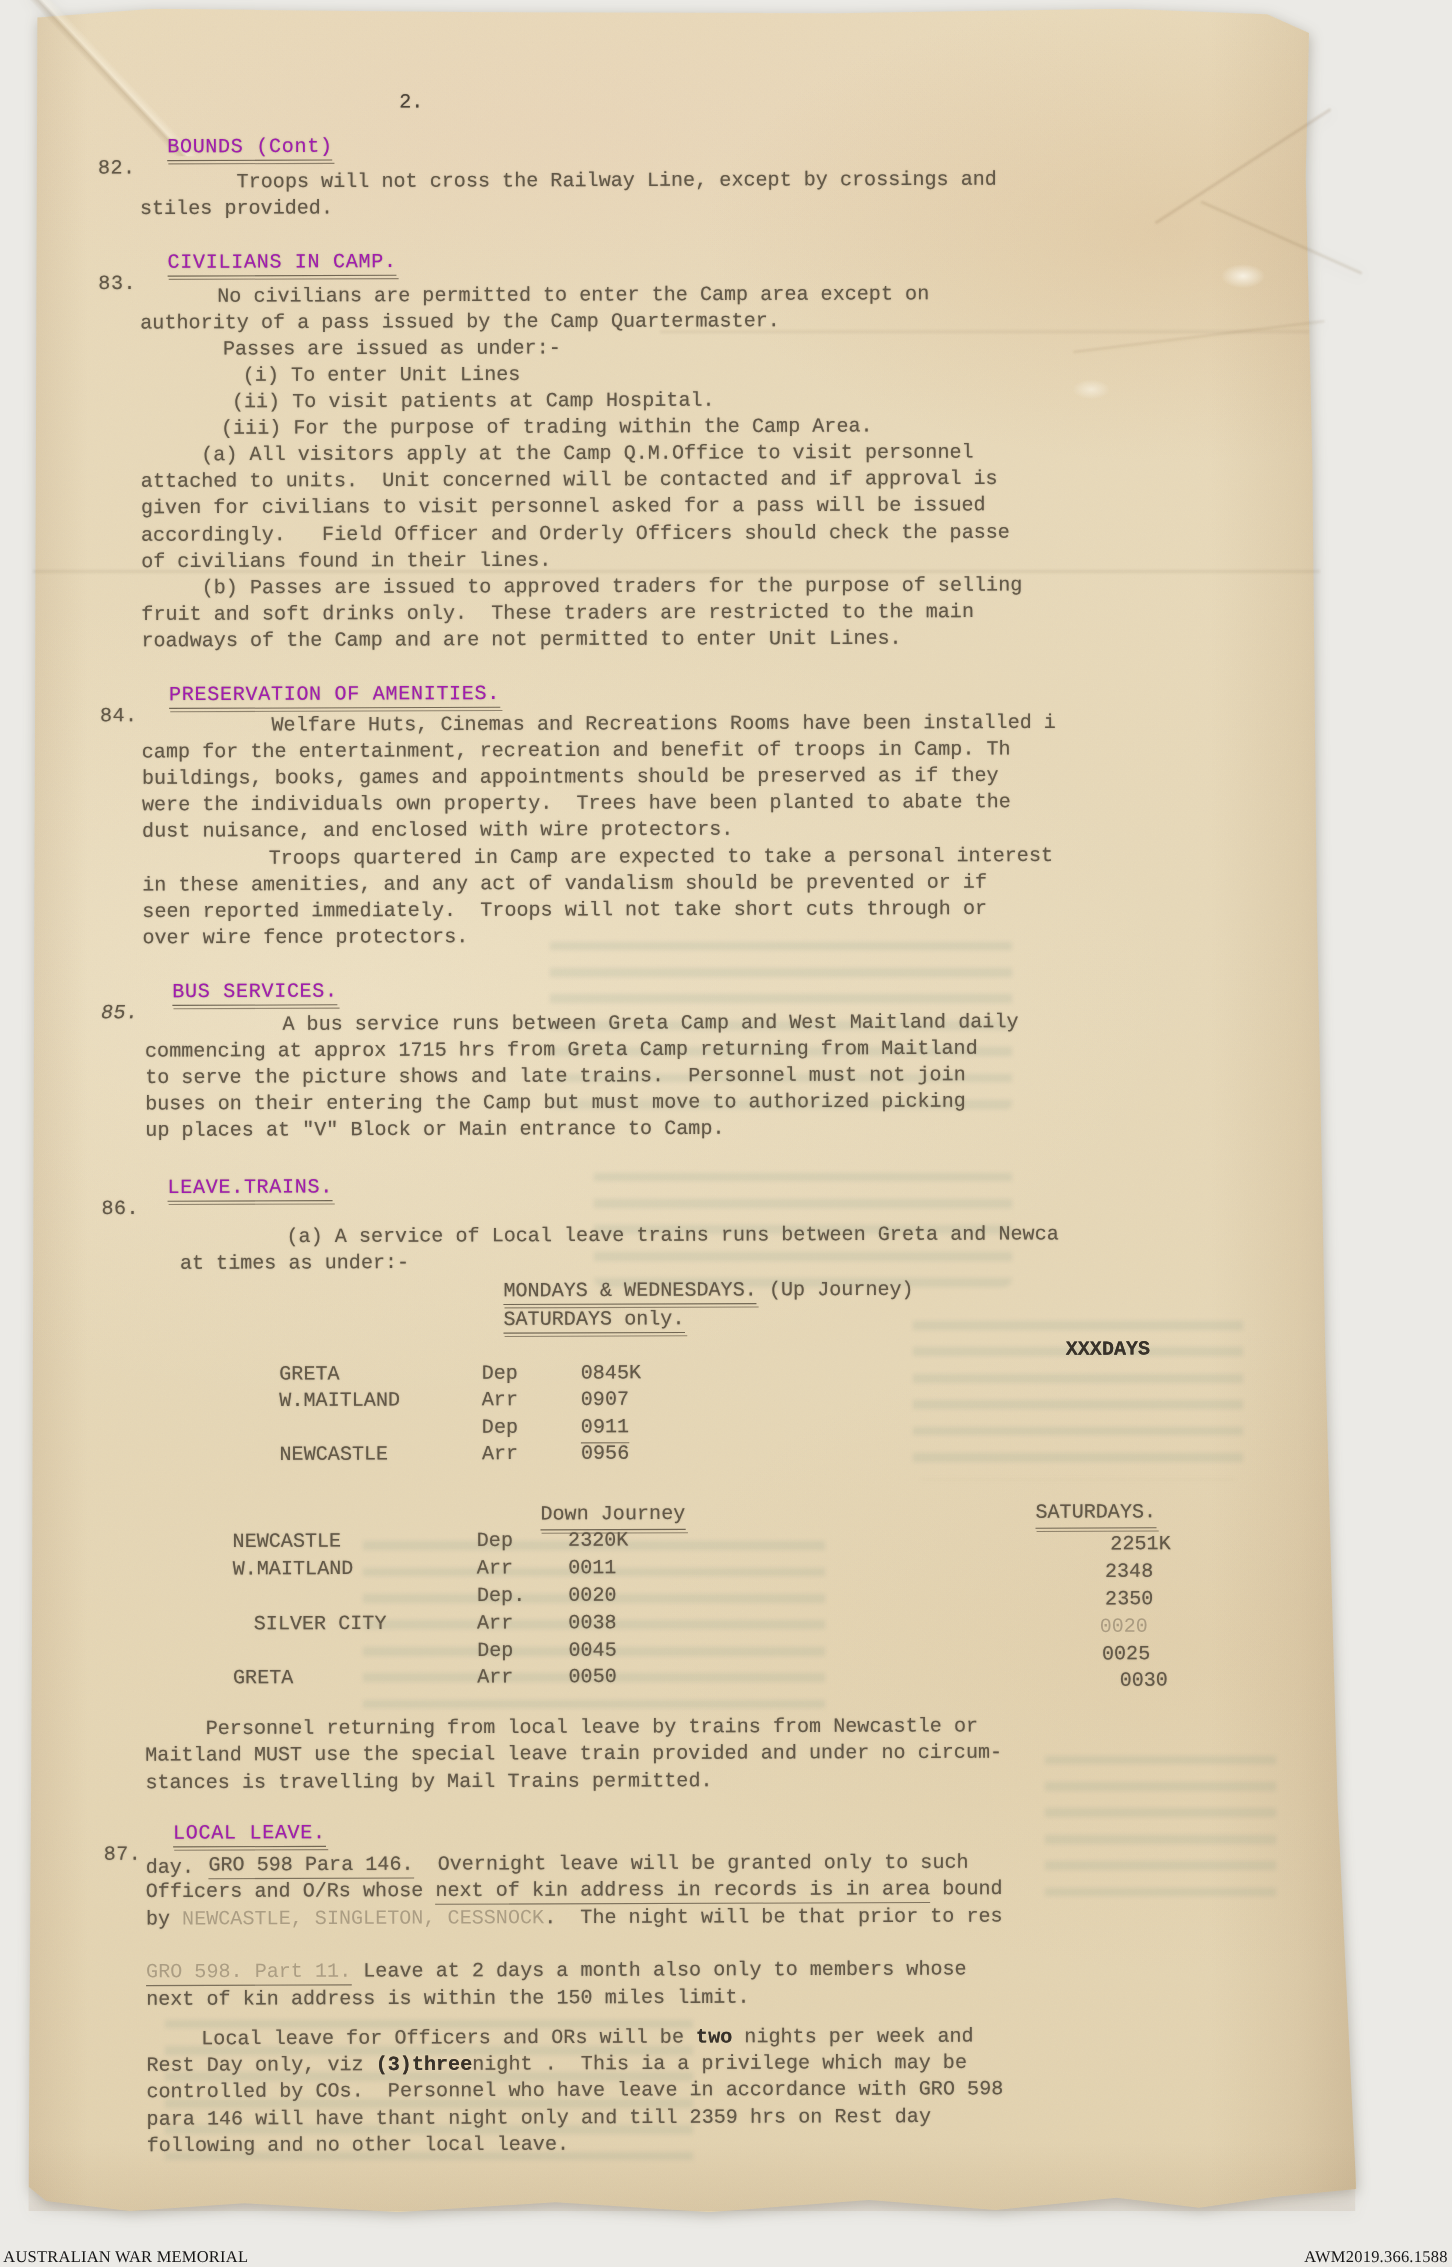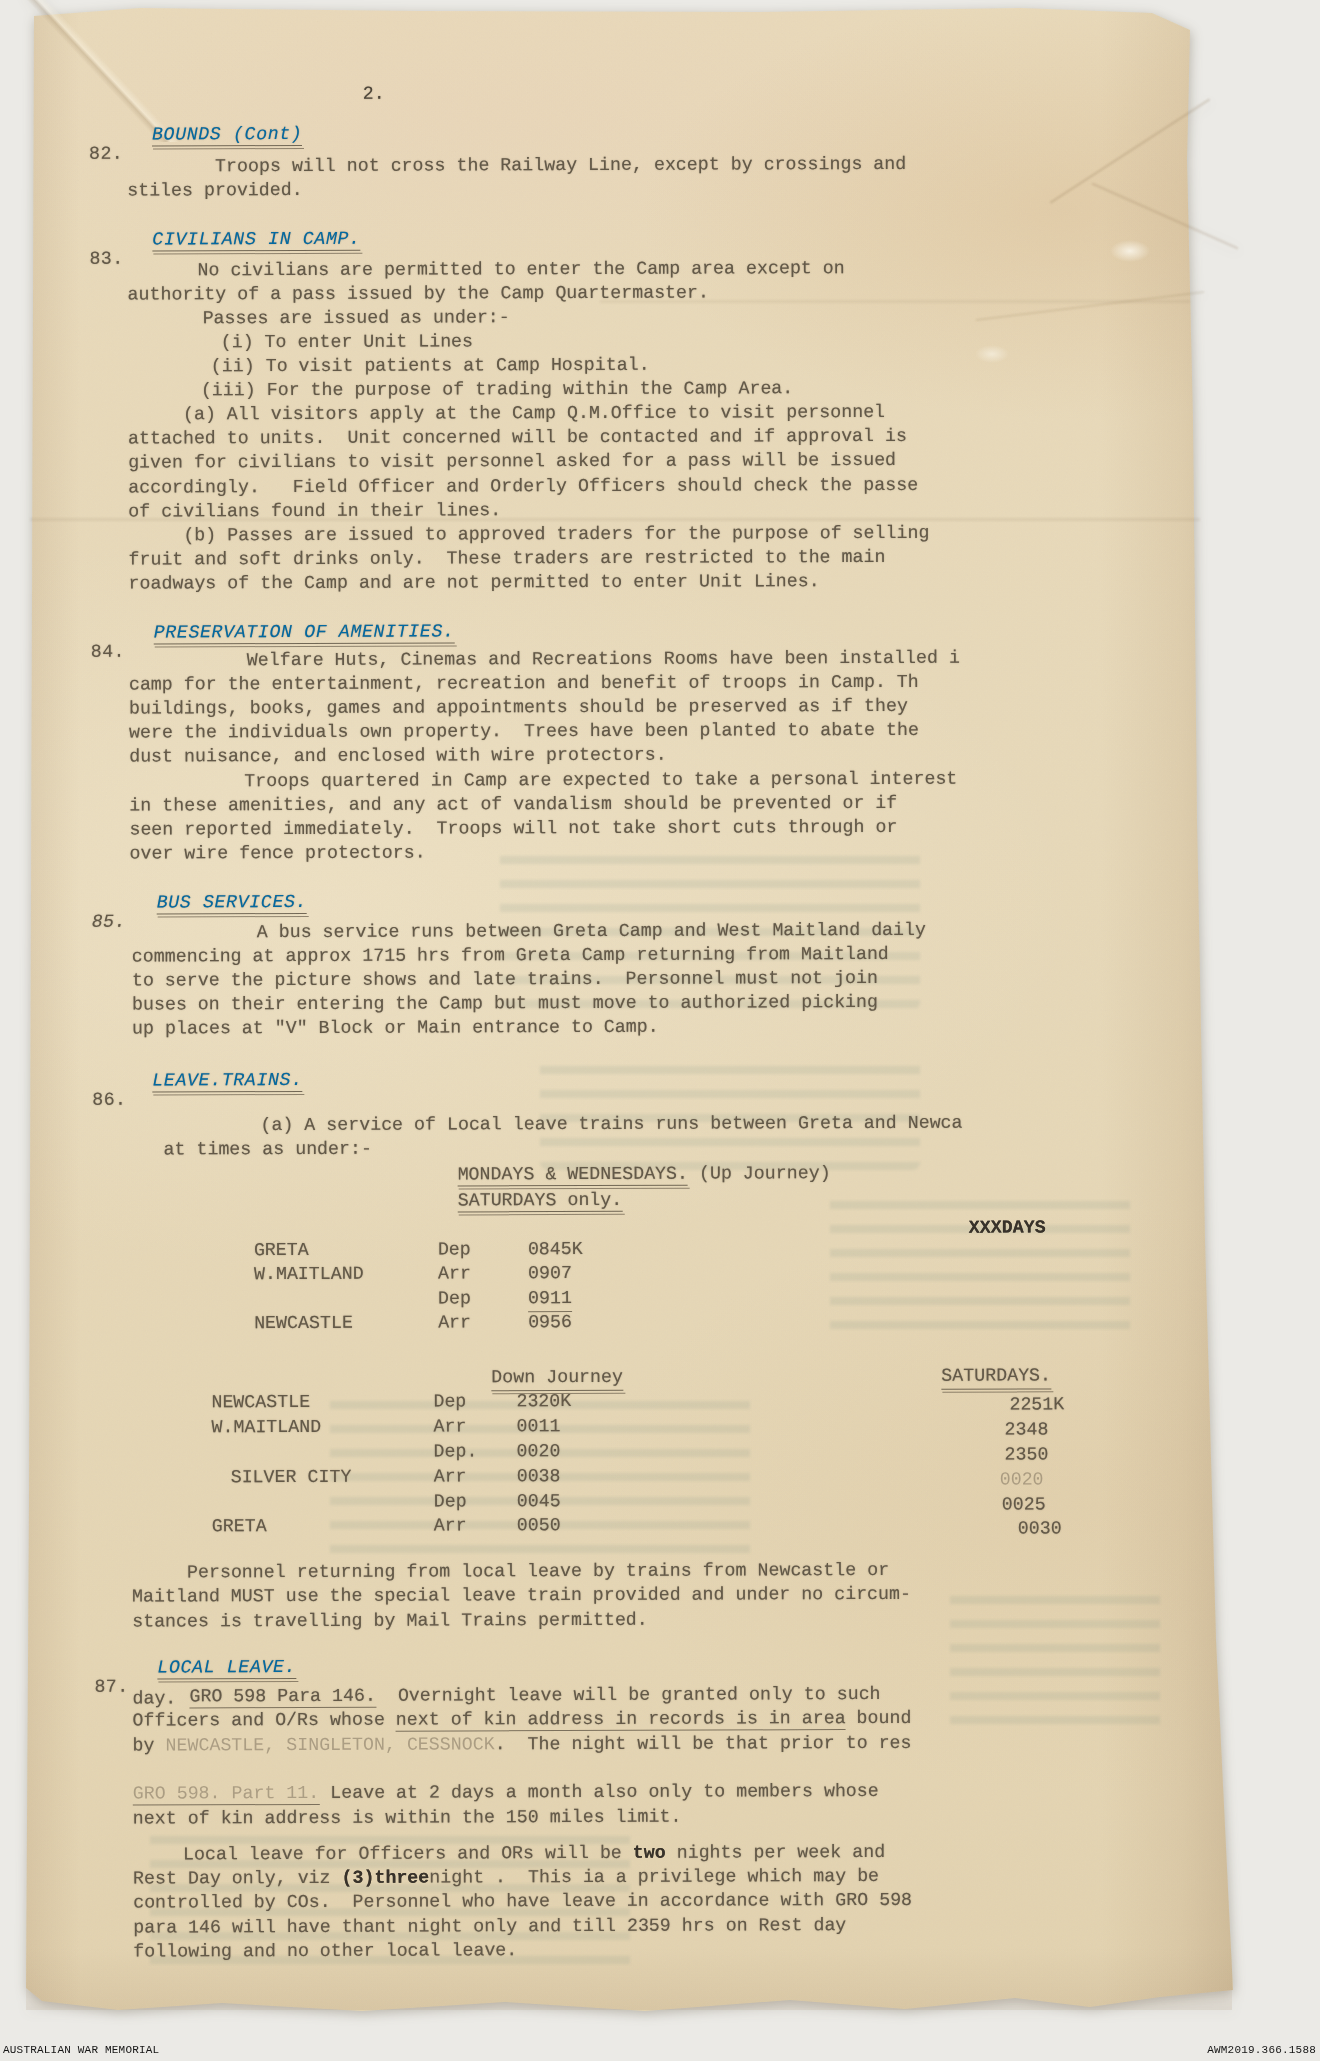--- a/index.html
+++ b/index.html
@@ -28,28 +28,28 @@
   .content{position:absolute;left:0;top:0;width:1320px;height:2061px;
     transform:rotate(-0.2deg);transform-origin:300px 1000px;
     --ink:#635948;--ink-dark:#38322a;}
   .line{position:absolute;white-space:pre;font-size:18.3px;line-height:24px;color:var(--ink);
         text-shadow:0 0 1.3px rgba(99,89,72,.62);}
   .line span{display:inline;}
   .u{border-bottom:1.7px solid rgba(95,85,68,.78);padding-bottom:.5px;}
   .hu{position:relative;border-bottom:1.9px solid rgba(88,78,62,.82);padding-bottom:.5px;}
   .hu::after{content:"";position:absolute;left:1px;right:-2px;bottom:-4.5px;height:1.5px;
              background:rgba(88,78,62,.62);}
-  .head{color:#0369a1;letter-spacing:.6px;font-style:italic;}
+  .head{color:#a21caf;letter-spacing:.6px;}
   .dark{color:var(--ink-dark);font-weight:bold;text-shadow:0 0 .6px rgba(40,35,28,.75);}
   .faint{color:rgba(125,113,92,.55);text-shadow:none;}
   .sec-num{letter-spacing:.4px;margin-top:19px;}
   .page-number{position:absolute;left:366px;top:84px;font-size:18.3px;color:#4e463a;
                text-shadow:0 0 1.2px rgba(80,70,56,.6);}
-  .caption{position:absolute;top:2044px;font-family:Liberation Mono, monospace;
-           font-size:11px;color:#151515;letter-spacing:.2px;}
+  .caption{position:absolute;top:2044px;font-family:Liberation Serif, serif;
+           font-size:15px;color:#151515;letter-spacing:.2px;}
   .caption.left{left:3px;}
   .caption.right{right:4px;text-align:right;}
 </style>
 </head>
 <body>
 
 <div class="stage">
 
   <div class="paper-wrap">
     <div class="paper clipshape"></div>

